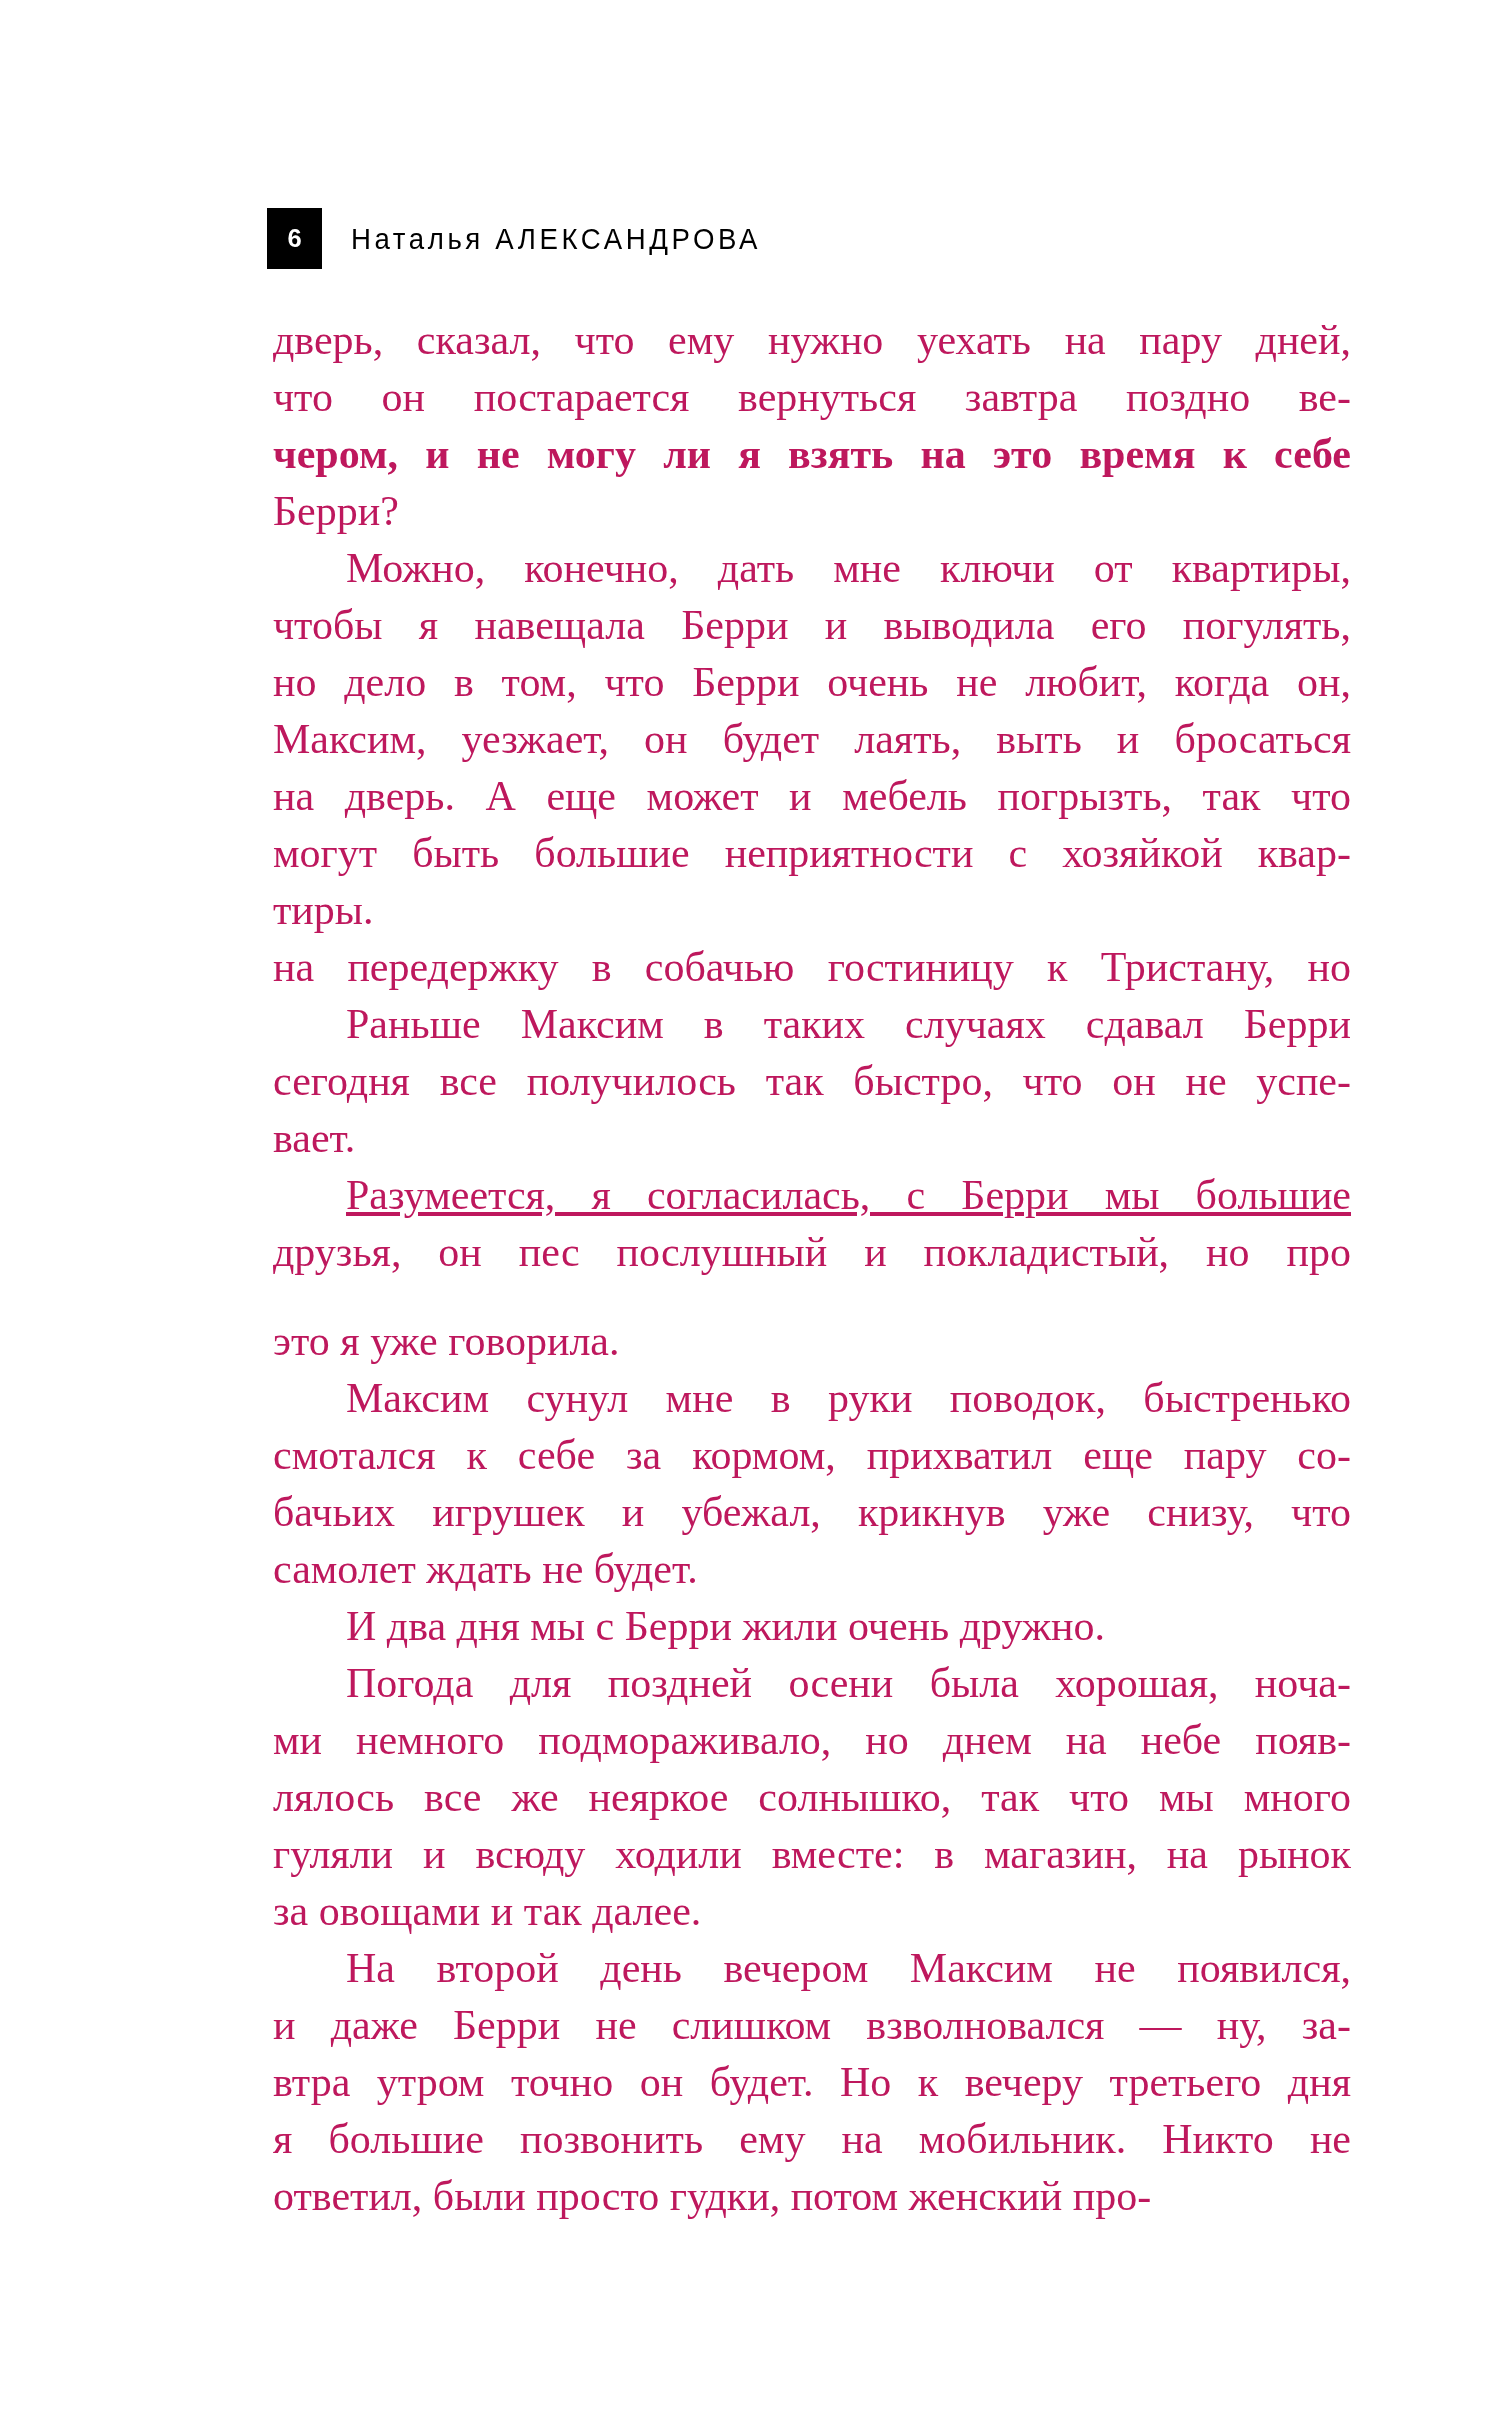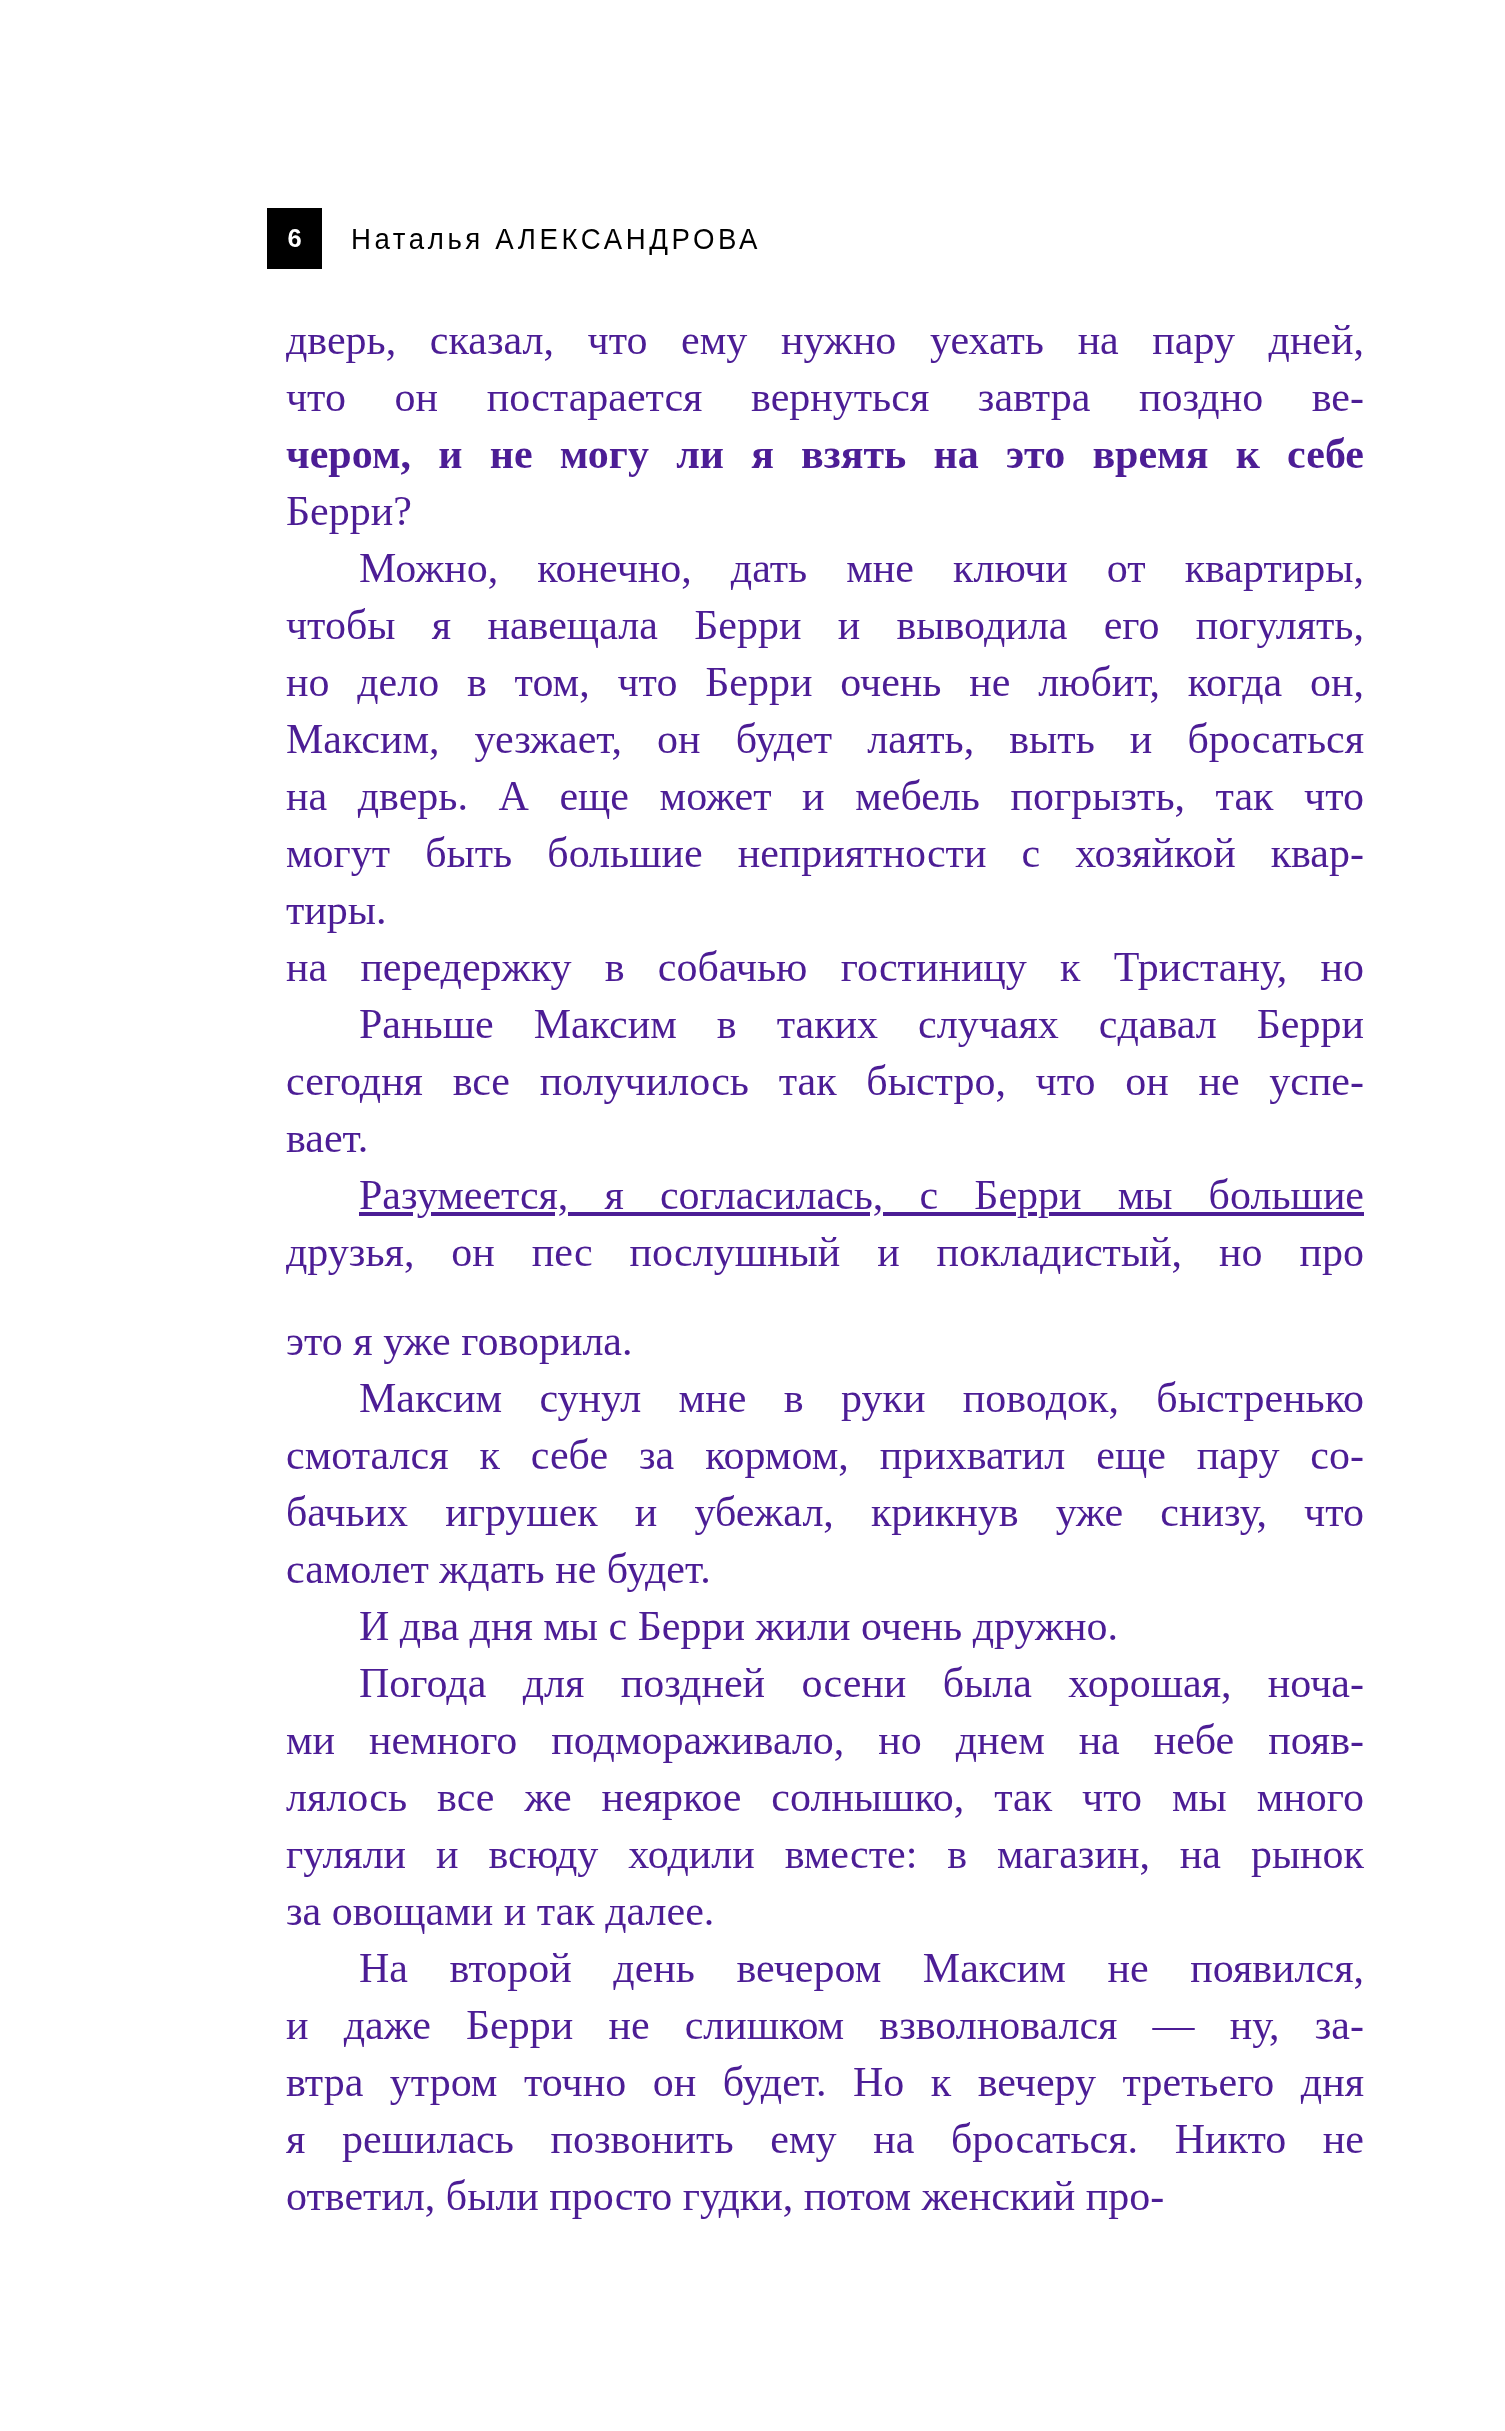--- a/index.html
+++ b/index.html
@@ -45,27 +45,27 @@
     font-family: "Liberation Sans", sans-serif;
     font-size: 30px;
     letter-spacing: 3.9px;
     color: #000000;
     transform: scaleX(0.92);
     transform-origin: left center;
     white-space: nowrap;
   }
   .body-text {
     position: absolute;
-    left: 286px;
+    left: 273px;
     top: 312px;
     width: 1078px;
     font-family: "Liberation Serif", serif;
     font-size: 42px;
     line-height: 57px;
-    color: #4c1d95;
+    color: #be185d;
   }
   .line {
     display: block;
     white-space: nowrap;
     height: 57px;
     text-align: justify;
     text-align-last: justify;
     transform-origin: left center;
   }
   .line.last {
@@ -124,18 +124,18 @@
         <span class="line indent" style="white-space: nowrap;">Погода для поздней осени была хорошая, ноча-</span>
         <span class="line" style="white-space: nowrap;">ми немного подмораживало, но днем на небе появ-</span>
         <span class="line" style="white-space: nowrap;">лялось все же неяркое солнышко, так что мы много</span>
         <span class="line" style="white-space: nowrap;">гуляли и всюду ходили вместе: в магазин, на рынок</span>
         <span class="line last" style="white-space: nowrap;">за овощами и так далее.</span>
       </div>
       <div>
         <span class="line indent" style="white-space: nowrap;">На второй день вечером Максим не появился,</span>
         <span class="line" style="white-space: nowrap;">и даже Берри не слишком взволновался — ну, за-</span>
         <span class="line" style="white-space: nowrap;">втра утром точно он будет. Но к вечеру третьего дня</span>
-        <span class="line" style="white-space: nowrap;">я решилась позвонить ему на бросаться. Никто не</span>
+        <span class="line" style="white-space: nowrap;">я большие позвонить ему на мобильник. Никто не</span>
         <span class="line last" style="white-space: nowrap;">ответил, были просто гудки, потом женский про-</span>
       </div>
     </div>
 </div>
 
 
 </body></html>

